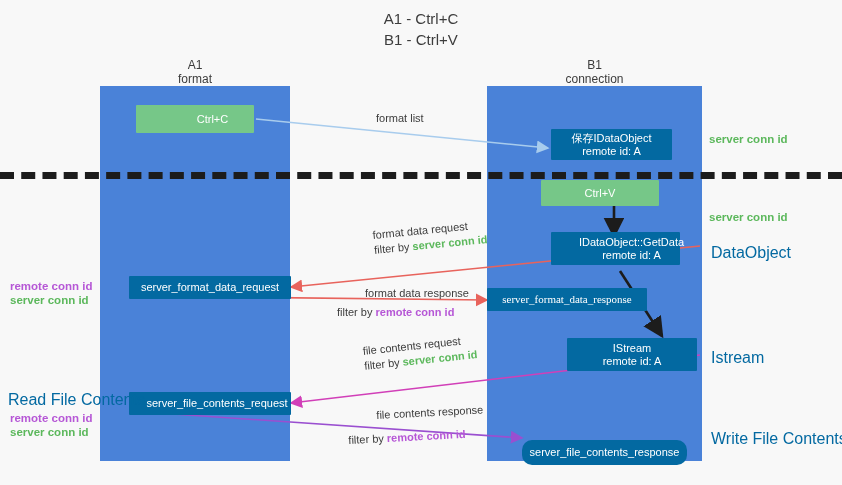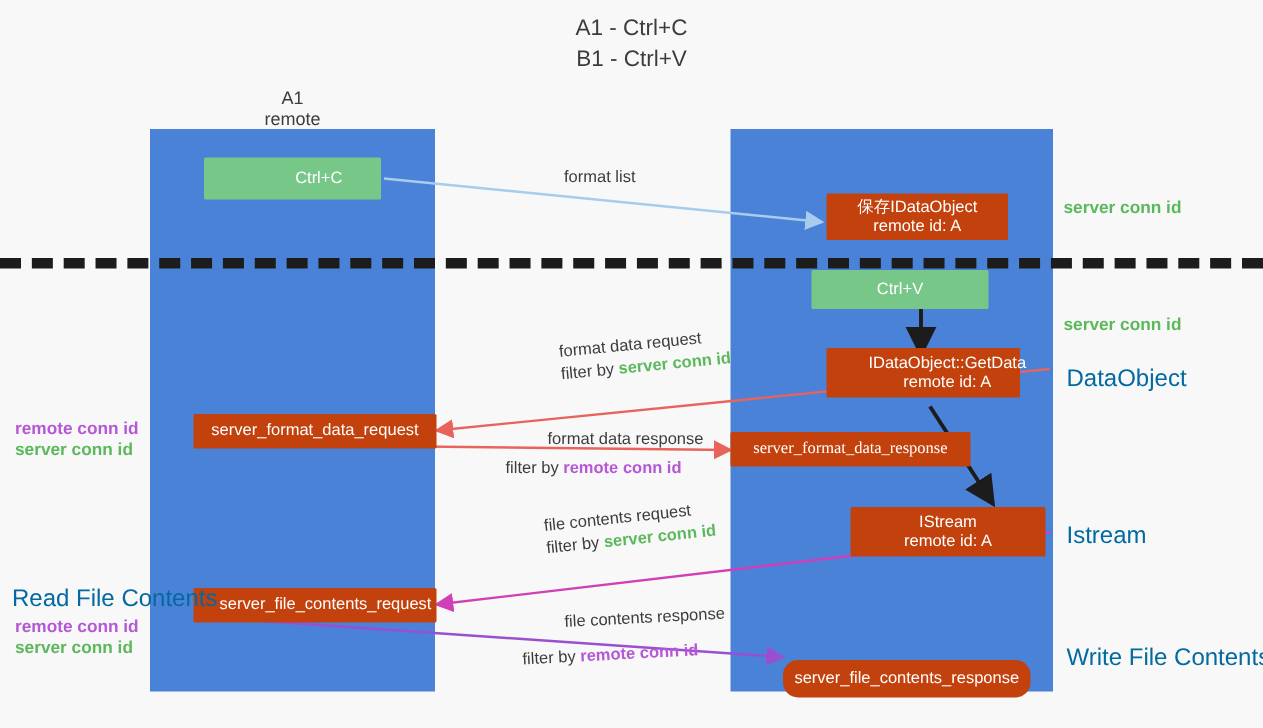--- a/index.html
+++ b/index.html
@@ -44,21 +44,21 @@
     flex-direction: column;
     align-items: center;
     justify-content: center;
     text-align: center;
     color: #ffffff;
     font-size: 11px;
     line-height: 13px;
     border-radius: 1px;
   }
   .box.green { background: #76c788; }
-  .box.orange { background: #c2410c; }
+  .box.orange { background: #0369a1; }
   .edge-label {
     position: absolute;
     font-size: 11px;
     color: #3c3c3c;
     line-height: 15px;
     white-space: nowrap;
   }
   .side-label {
     position: absolute;
     font-size: 16px;
@@ -92,21 +92,23 @@
 </style>
 </head>
 <body>
 
 <div id="canvas">
 
   <div class="title">A1 - Ctrl+C
 B1 - Ctrl+V</div>
 
   <div class="col-header" style="left:100px; top:58px; width:190px;">A1
-remote</div>
+format</div>
+  <div class="col-header" style="left:487px; top:58px; width:215px;">B1
+connection</div>
 
   <div class="lane" style="left:100px; top:86px; width:190px; height:375px;"></div>
   <div class="lane" style="left:487px; top:86px; width:215px; height:375px;"></div>
 
   <svg class="overlay" viewBox="0 0 842 485">
     <defs>
       <marker id="ar-blue" markerWidth="9" markerHeight="9" refX="7" refY="4" orient="auto">
         <path d="M0,0 L8,4 L0,8 z" fill="#a8cced"></path>
       </marker>
       <marker id="ar-red" markerWidth="9" markerHeight="9" refX="7" refY="4" orient="auto">

